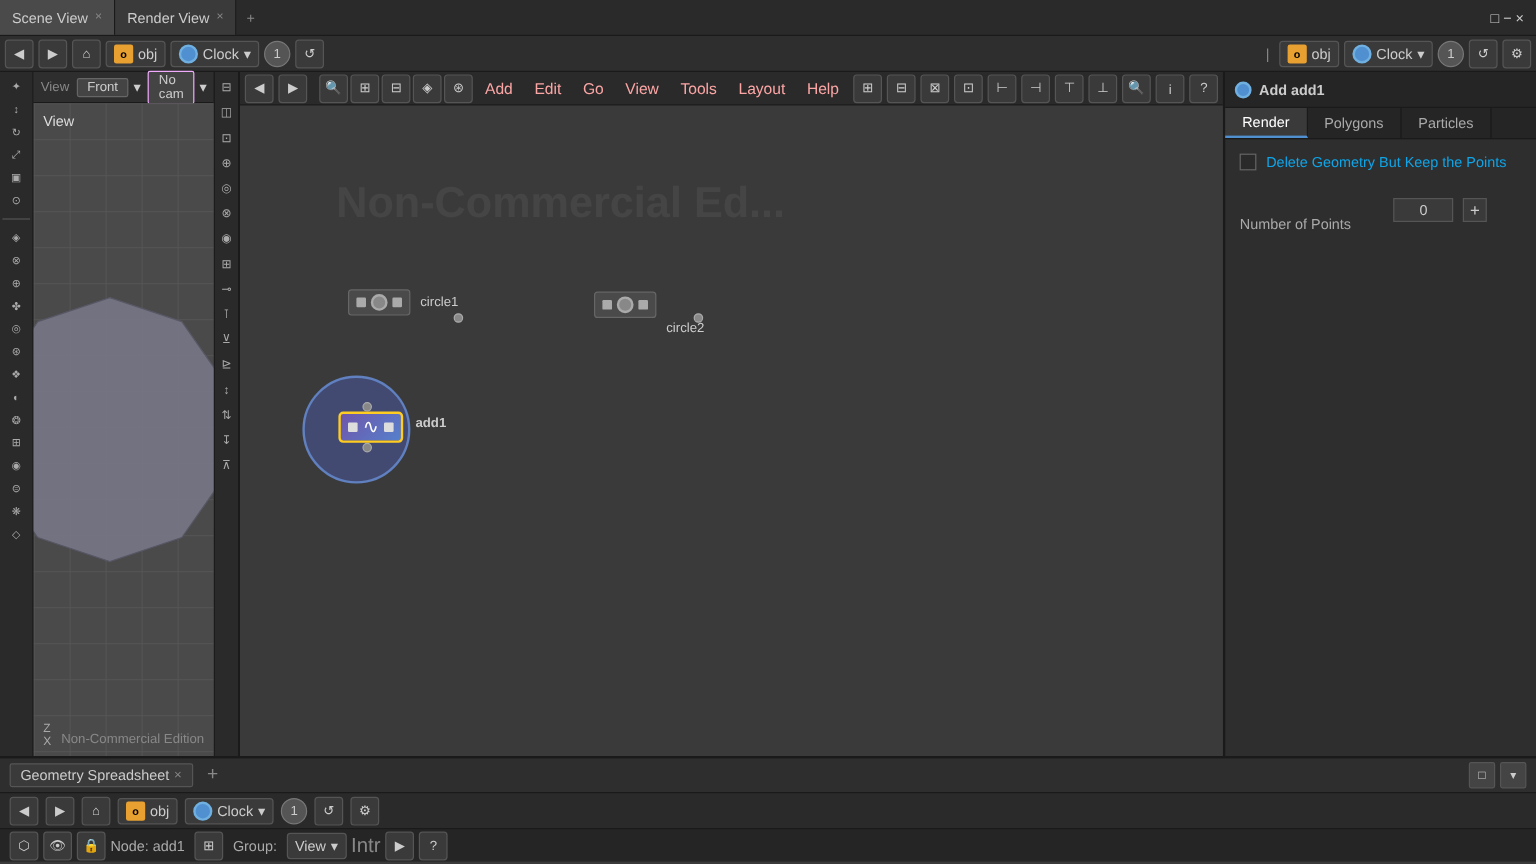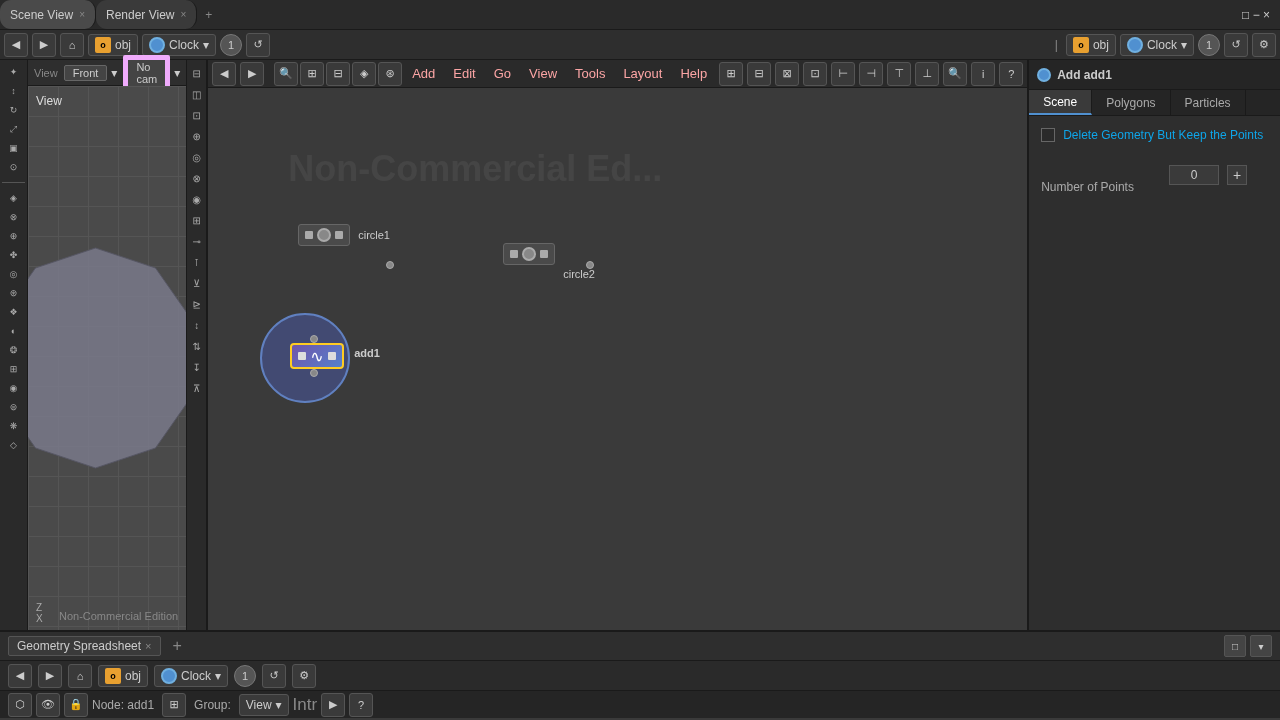--- a/index.html
+++ b/index.html
@@ -1,20 +1,20 @@
 <!DOCTYPE html>
 <html><head>
   <meta charset="utf-8">
   <style>
     * { margin: 0; padding: 0; box-sizing: border-box; }
     body { width: 1280px; height: 720px; background: #3a3a3a; font-family: Arial, sans-serif; font-size: 12px; color: #ccc; overflow: hidden; }
 
     
     .top-bar { display: flex; align-items: center; height: 30px; background: #2a2a2a; border-bottom: 1px solid #1a1a1a; }
-    .tab { display: flex; align-items: center; padding: 12px 10px; height: 100%; background: #3a3a3a; border-right: 1px solid #1a1a1a; font-size: 12px; color: #ccc; cursor: pointer; border-radius: 11px; }
+    .tab { display: flex; align-items: center; padding: 12px 10px; height: 100%; background: #3a3a3a; border-right: 1px solid #1a1a1a; font-size: 12px; color: #ccc; cursor: pointer; }
     .tab.active { background: #4a4a4a; }
     .tab-close { margin-left: 6px; color: #888; font-size: 10px; cursor: pointer; }
     .tab-add { padding: 0 8px; color: #888; cursor: pointer; }
     .top-bar-right { margin-left: auto; display: flex; align-items: center; padding-right: 10px; gap: 8px; }
 
     
     .toolbar1 { display: flex; align-items: center; height: 30px; background: #2e2e2e; border-bottom: 1px solid #1a1a1a; padding: 0 4px; gap: 4px; }
     .toolbar-btn { display: flex; align-items: center; justify-content: center; width: 24px; height: 24px; background: #3a3a3a; border: 1px solid #555; border-radius: 3px; cursor: pointer; color: #ccc; font-size: 11px; }
     .toolbar-dropdown { display: flex; align-items: center; height: 22px; background: #3a3a3a; border: 1px solid #555; border-radius: 3px; padding: 0 6px; cursor: pointer; gap: 4px; }
     .obj-icon { width: 16px; height: 16px; background: #e8a030; border-radius: 2px; display: flex; align-items: center; justify-content: center; font-size: 9px; font-weight: bold; color: #000; }
@@ -122,21 +122,21 @@
 
     <div style="flex:1; display:flex; flex-direction:column;">
 
       <div style="display:flex; align-items:center; height:26px; background:#2e2e2e; padding:0 6px; gap:6px; border-bottom:1px solid #1a1a1a;">
         <span style="color:#888; font-size:11px;">View</span>
         <div style="display:flex; align-items:center; gap:4px;">
           <span style="background:#444; border:1px solid #666; padding:1px 8px; border-radius:2px; font-size:11px;">Front</span>
           <span>▾</span>
         </div>
         <div style="display:flex; align-items:center; gap:4px;">
-          <span style="background:#444; border:5px solid #f0abfc; padding:1px 8px; border-radius:2px; font-size:11px;">No cam</span>
+          <span style="background:#444; border:1px solid #f0abfc; padding:1px 8px; border-radius:2px; font-size:11px;">No cam</span>
           <span>▾</span>
         </div>
       </div>
 
       <div class="viewport-canvas">
         <div class="grid-bg"></div>
         <div class="viewport-label">View</div>
 
         <svg class="shape-svg" style="position:absolute; left:50%; top:50%; transform:translate(-55%, -48%);" width="230" height="250">
           <polygon points="115,10 175,30 210,80 210,160 175,210 115,230 55,210 20,160 20,80 55,30" fill="#7a7a8a" stroke="#5a5a6a" stroke-width="1"></polygon>
@@ -211,21 +211,21 @@
 
         <div style="position:absolute; top:60px; left:80px; font-size:36px; color:rgba(255,255,255,0.06); font-weight:bold; pointer-events:none; white-space:nowrap;">Non-Commercial Ed...</div>
 
         <svg class="connections-svg">
 
           <line x1="185" y1="175" x2="185" y2="260" stroke="#888" stroke-width="1.5"></line>
 
           <line x1="385" y1="175" x2="185" y2="260" stroke="#888" stroke-width="1.5" stroke-dasharray="4,4"></line>
         </svg>
 
-        <div class="node-box" style="left:90px; top:136px;">
+        <div class="node-box" style="left:90px; top:153px;">
           <div class="node-widget">
             <div style="width:8px;height:8px;background:#aaa;border-radius:1px;margin-right:4px;"></div>
             <div style="width:14px;height:14px;border-radius:50%;background:#888;border:2px solid #aaa;"></div>
             <div style="width:8px;height:8px;background:#aaa;border-radius:1px;margin-left:4px;"></div>
           </div>
           <span style="font-size:11px; color:#ccc; margin-left:4px;">circle1</span>
         </div>
 
         <div style="position:absolute; left:178px; top:173px; width:8px; height:8px; border-radius:50%; background:#888; border:1px solid #aaa;"></div>
 
@@ -261,21 +261,21 @@
 
     <div style="width:400px; display:flex; flex-direction:column; background:#2e2e2e; border-left:2px solid #1a1a1a;">
 
       <div style="display:flex; align-items:center; height:30px; background:#252525; border-bottom:1px solid #1a1a1a; padding:0 8px; gap:6px;">
         <div class="clock-circle" style="width:14px;height:14px;"></div>
         <span style="color:#ccc; font-size:12px; font-weight:bold;">Add  add1</span>
 
       </div>
 
       <div style="display:flex; height:26px; background:#252525; border-bottom:1px solid #1a1a1a;">
-        <div style="padding:0 14px; display:flex; align-items:center; cursor:pointer; font-size:12px; color:#fff; border-right:1px solid #1a1a1a; background:#3a3a3a; border-bottom:2px solid #5090d0;">Scene</div>
+        <div style="padding:0 14px; display:flex; align-items:center; cursor:pointer; font-size:12px; color:#fff; border-right:1px solid #1a1a1a; background:#3a3a3a; border-bottom:2px solid #5090d0;">Render</div>
         <div style="padding:0 14px; display:flex; align-items:center; cursor:pointer; font-size:12px; color:#aaa; border-right:1px solid #1a1a1a;">Polygons</div>
         <div style="padding:0 14px; display:flex; align-items:center; cursor:pointer; font-size:12px; color:#aaa; border-right:1px solid #1a1a1a;">Particles</div>
       </div>
 
       <div style="padding:12px;">
         <div style="display:flex; align-items:center; gap:8px; margin-bottom:14px;">
           <div style="width:14px;height:14px;border:1px solid #666;background:#2a2a2a;cursor:pointer;"></div>
           <span style="font-size:12px; color:#0ea5e9;">Delete Geometry But Keep the Points</span>
         </div>
         <div style="display:flex; align-items:center; gap:8px;">

